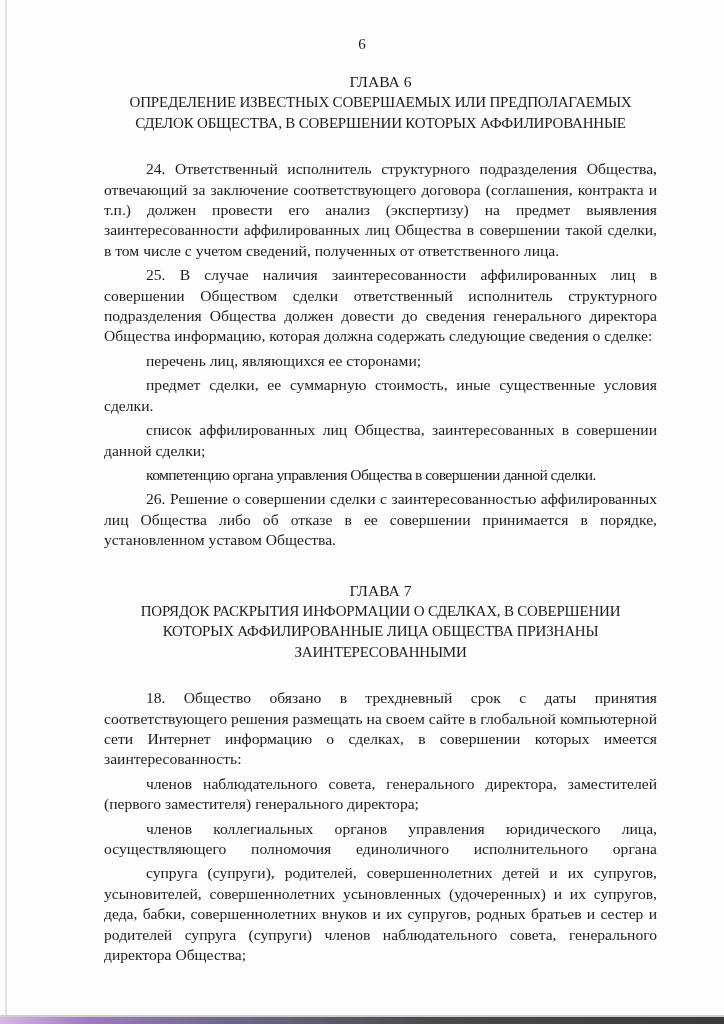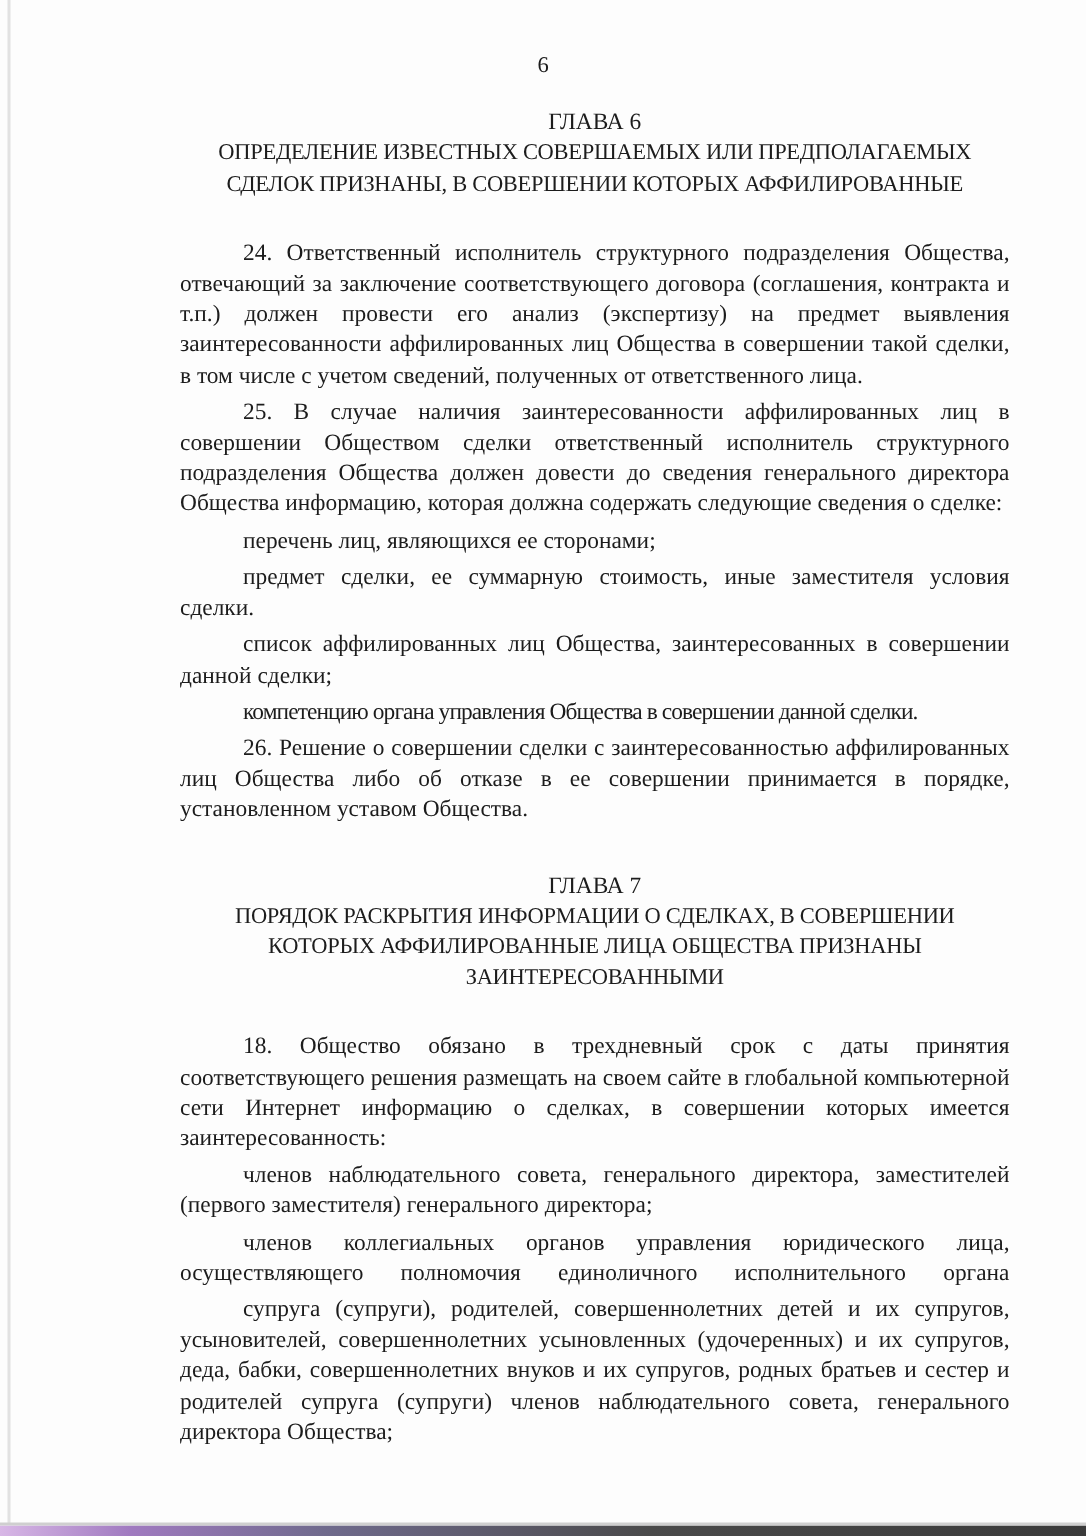--- a/index.html
+++ b/index.html
@@ -24,21 +24,21 @@
   }
   .bottom-edge::before {
     content: ""; position: absolute; left: 0; top: -2px; width: 100%; height: 2px;
     background: #cfcfcf;
   }
   .page-number {
     position: absolute; top: 36px; left: 0; width: 724px;
     text-align: center; font-size: 15px;
   }
   .content {
-    position: absolute; left: 116px; top: 72px; width: 561px;
+    position: absolute; left: 100px; top: 72px; width: 561px;
     font-size: 15.6px; line-height: 20.4px;
   }
   .chapter-title {
     text-align: center; margin: 0;
     font-size: 15.6px; line-height: 20.4px;
     font-weight: normal;
   }
   .chapter-heading {
     text-align: center; margin: 0;
     font-size: 15px; line-height: 20.4px;
@@ -58,28 +58,28 @@
 <div class="page">
   <div class="left-edge"></div>
 
   <div class="page-number">6</div>
 
   <div class="content">
 
     <section class="chapter-block">
       <h2 class="chapter-title">ГЛАВА 6</h2>
       <div class="chapter-heading">ОПРЕДЕЛЕНИЕ ИЗВЕСТНЫХ СОВЕРШАЕМЫХ ИЛИ ПРЕДПОЛАГАЕМЫХ</div>
-      <div class="chapter-heading">СДЕЛОК ПРИЗНАНЫ, В СОВЕРШЕНИИ КОТОРЫХ АФФИЛИРОВАННЫЕ</div>
+      <div class="chapter-heading">СДЕЛОК ОБЩЕСТВА, В СОВЕРШЕНИИ КОТОРЫХ АФФИЛИРОВАННЫЕ</div>
     </section>
 
     <section>
       <p>24. Ответственный исполнитель структурного подразделения Общества, отвечающий за заключение соответствующего договора (соглашения, контракта и т.п.) должен провести его анализ (экспертизу) на предмет выявления заинтересованности аффилированных лиц Общества в совершении такой сделки, в том числе с учетом сведений, полученных от ответственного лица.</p>
       <p>25. В случае наличия заинтересованности аффилированных лиц в совершении Обществом сделки ответственный исполнитель структурного подразделения Общества должен довести до сведения генерального директора Общества информацию, которая должна содержать следующие сведения о сделке:</p>
       <p class="item">перечень лиц, являющихся ее сторонами;</p>
-      <p class="item">предмет сделки, ее суммарную стоимость, иные заместителя условия сделки.</p>
+      <p class="item">предмет сделки, ее суммарную стоимость, иные существенные условия сделки.</p>
       <p class="item">список аффилированных лиц Общества, заинтересованных в совершении данной сделки;</p>
       <p class="item tight">компетенцию органа управления Общества в совершении данной сделки.</p>
       <p>26. Решение о совершении сделки с заинтересованностью аффилированных лиц Общества либо об отказе в ее совершении принимается в порядке, установленном уставом Общества.</p>
     </section>
 
     <div class="gap"></div>
 
     <section class="chapter-block">
       <h2 class="chapter-title">ГЛАВА 7</h2>
       <div class="chapter-heading">ПОРЯДОК РАСКРЫТИЯ ИНФОРМАЦИИ О СДЕЛКАХ, В СОВЕРШЕНИИ</div>

